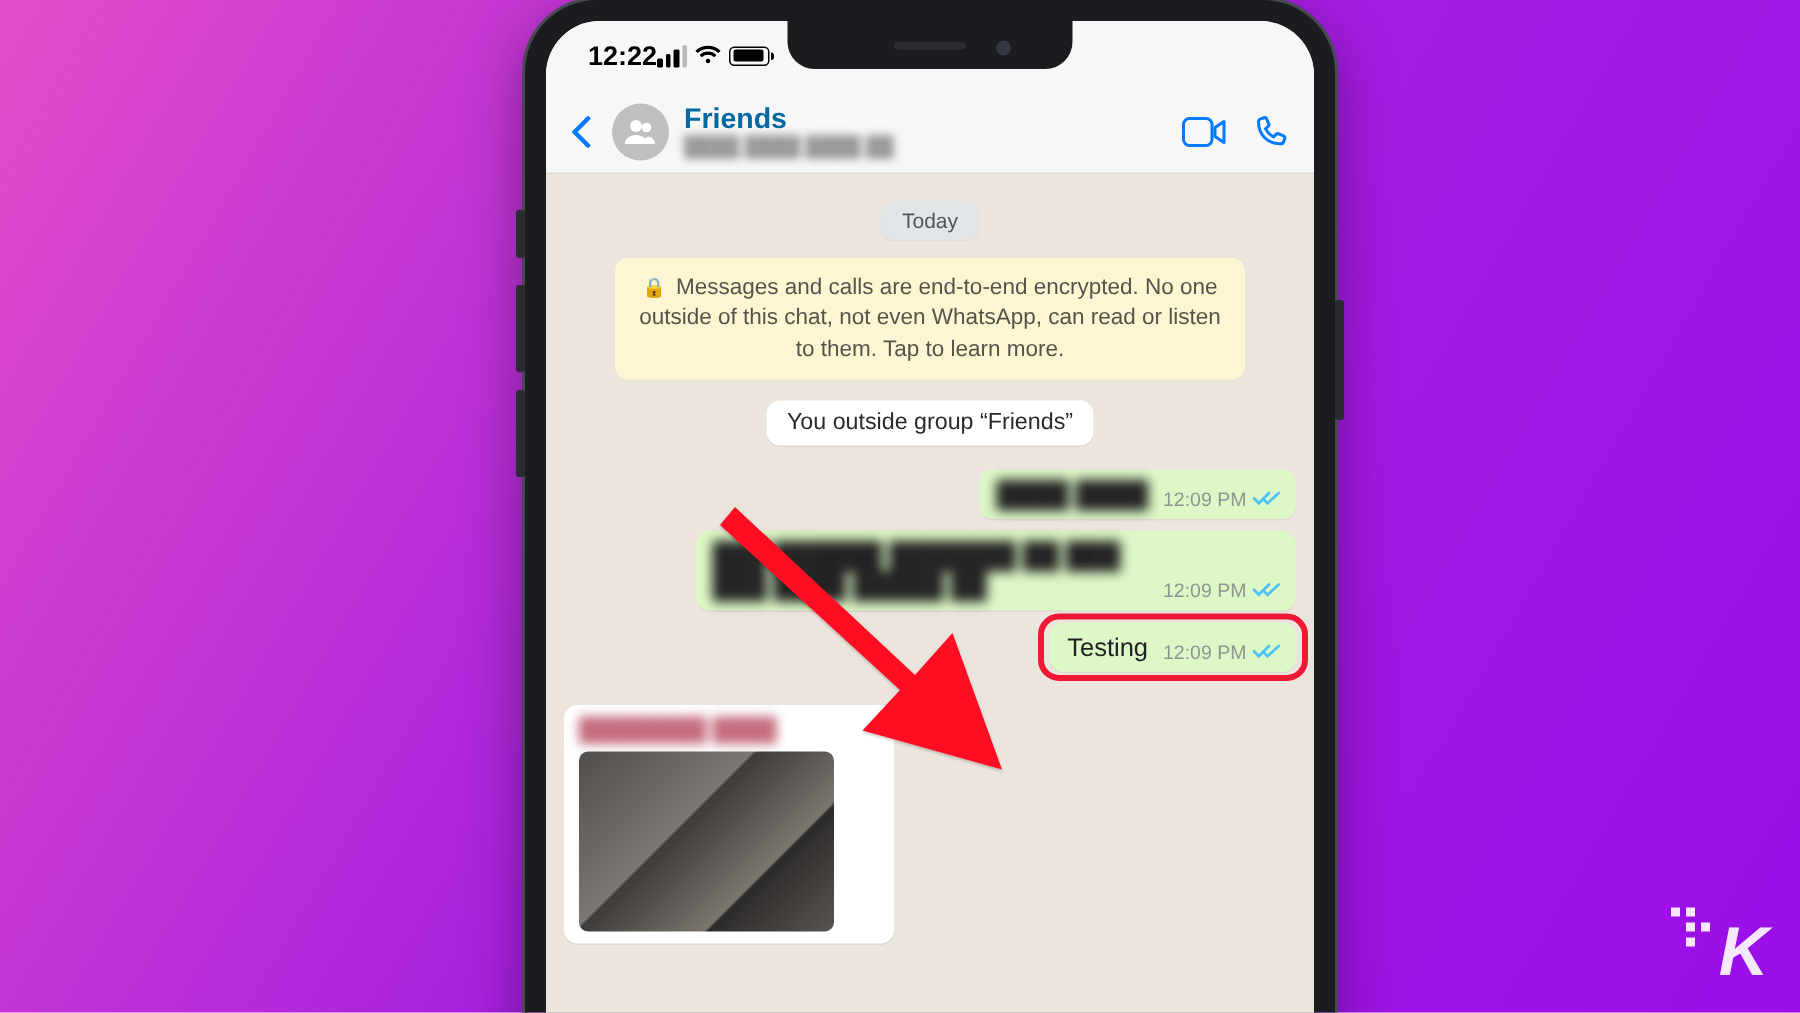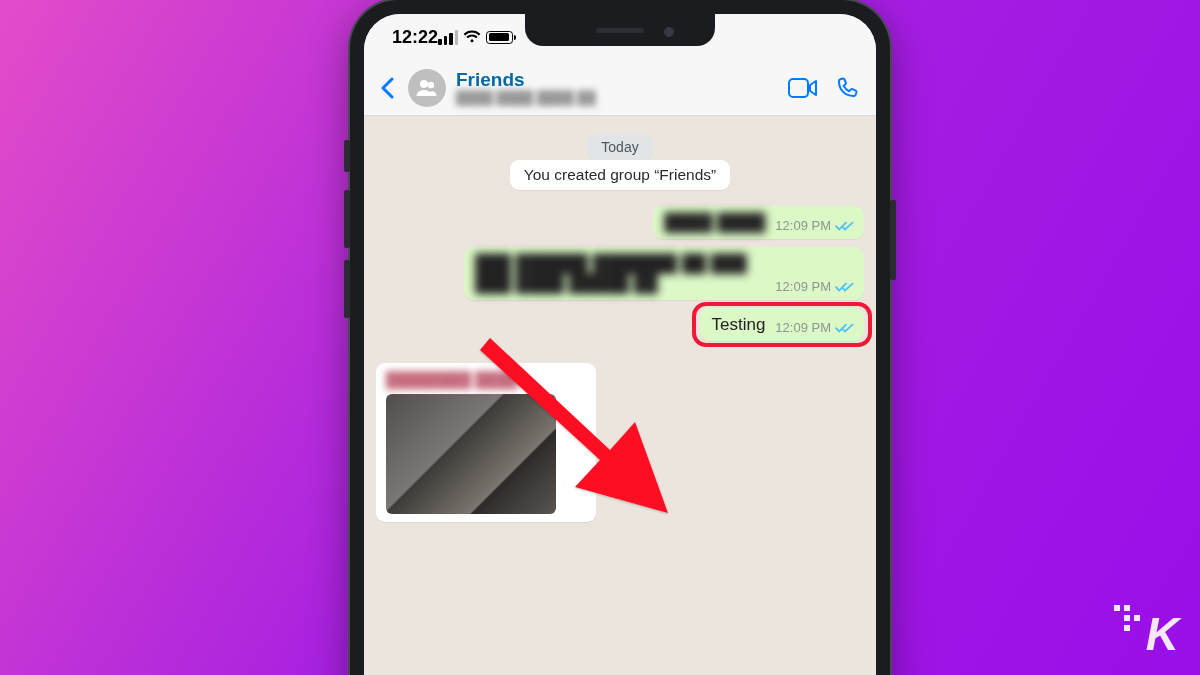--- a/index.html
+++ b/index.html
@@ -61,21 +61,21 @@
   .title-block{flex:1;line-height:1.15;}
   .title-block .name{font-size:19px;font-weight:700;color:#0369a1;}
   .title-block .sub{color:#999;font-size:13px;filter:blur(3px);}
   .hdr-icon{width:34px;height:34px;display:flex;align-items:center;justify-content:center;}
 
   .chat-body{
     position:absolute; top:102px; left:0; right:0; bottom:0;
     padding:14px 12px; background:#ECE5DD;
   }
   .date-pill{
-    display:table; margin:4px auto 0;
+    display:table; margin:4px auto 12px;
     background:#E1E5E7; color:#4e5659; font-size:14px; font-weight:500;
     padding:5px 14px; border-radius:9px; box-shadow:0 1px 0 rgba(0,0,0,.04);
   }
   .enc-pill{
     margin:0 auto 14px; max-width:420px;
     background:#FEF6D3; color:#54544b; font-size:15px; text-align:center;
     padding:10px 14px; border-radius:9px; line-height:1.35;
   }
   .enc-pill .lock{font-size:13px;margin-right:2px;}
   .sys-pill{
@@ -164,22 +164,26 @@
       <div class="hdr-icon">
         <svg width="24" height="24" viewBox="0 0 24 24">
             <path d="M5.4 3.3l2.3-.8c.7-.2 1.4.1 1.7.8l1.4 3.2c.3.6.1 1.3-.4 1.8L8.7 9.9a13 13 0 005.4 5.4l1.6-1.7c.5-.5 1.2-.7 1.8-.4l3.2 1.4c.7.3 1 1 .8 1.7l-.8 2.3c-.3.8-1 1.3-1.9 1.3C10.1 20 4 13.9 4 5.2c0-.9.5-1.6 1.4-1.9z" fill="none" stroke="#007AFF" stroke-width="2"></path>
           </svg>
       </div>
     </div>
 
     <div class="chat-body">
       <div class="date-pill">Today</div>
 
-
-      <div class="sys-pill">You created group “Friends”</div>
+      <div class="enc-pill">
+        <span class="lock">🔒</span>
+        <span>Messages and calls are end-to-end encrypted. No one outside of this chat, not even WhatsApp, can read or listen to them. Tap to learn more.</span>
+      </div>
+
+      <div class="sys-pill">You outside group “Friends”</div>
 
       <div class="msg-out" style="margin-left:auto;">
         <span class="text blur">████ ████</span>
         <span class="meta">
           <span>12:09 PM</span>
           <span class="ticks">
             <svg width="19" height="12" viewBox="0 0 19 12">
                 <path d="M1 6.2l3.2 3.3L11 2.7M7 6.4l3 3.1L17.5 2.7" stroke="#4FC3F7" stroke-width="1.8" fill="none" stroke-linecap="round"></path>
               </svg>
           </span>

